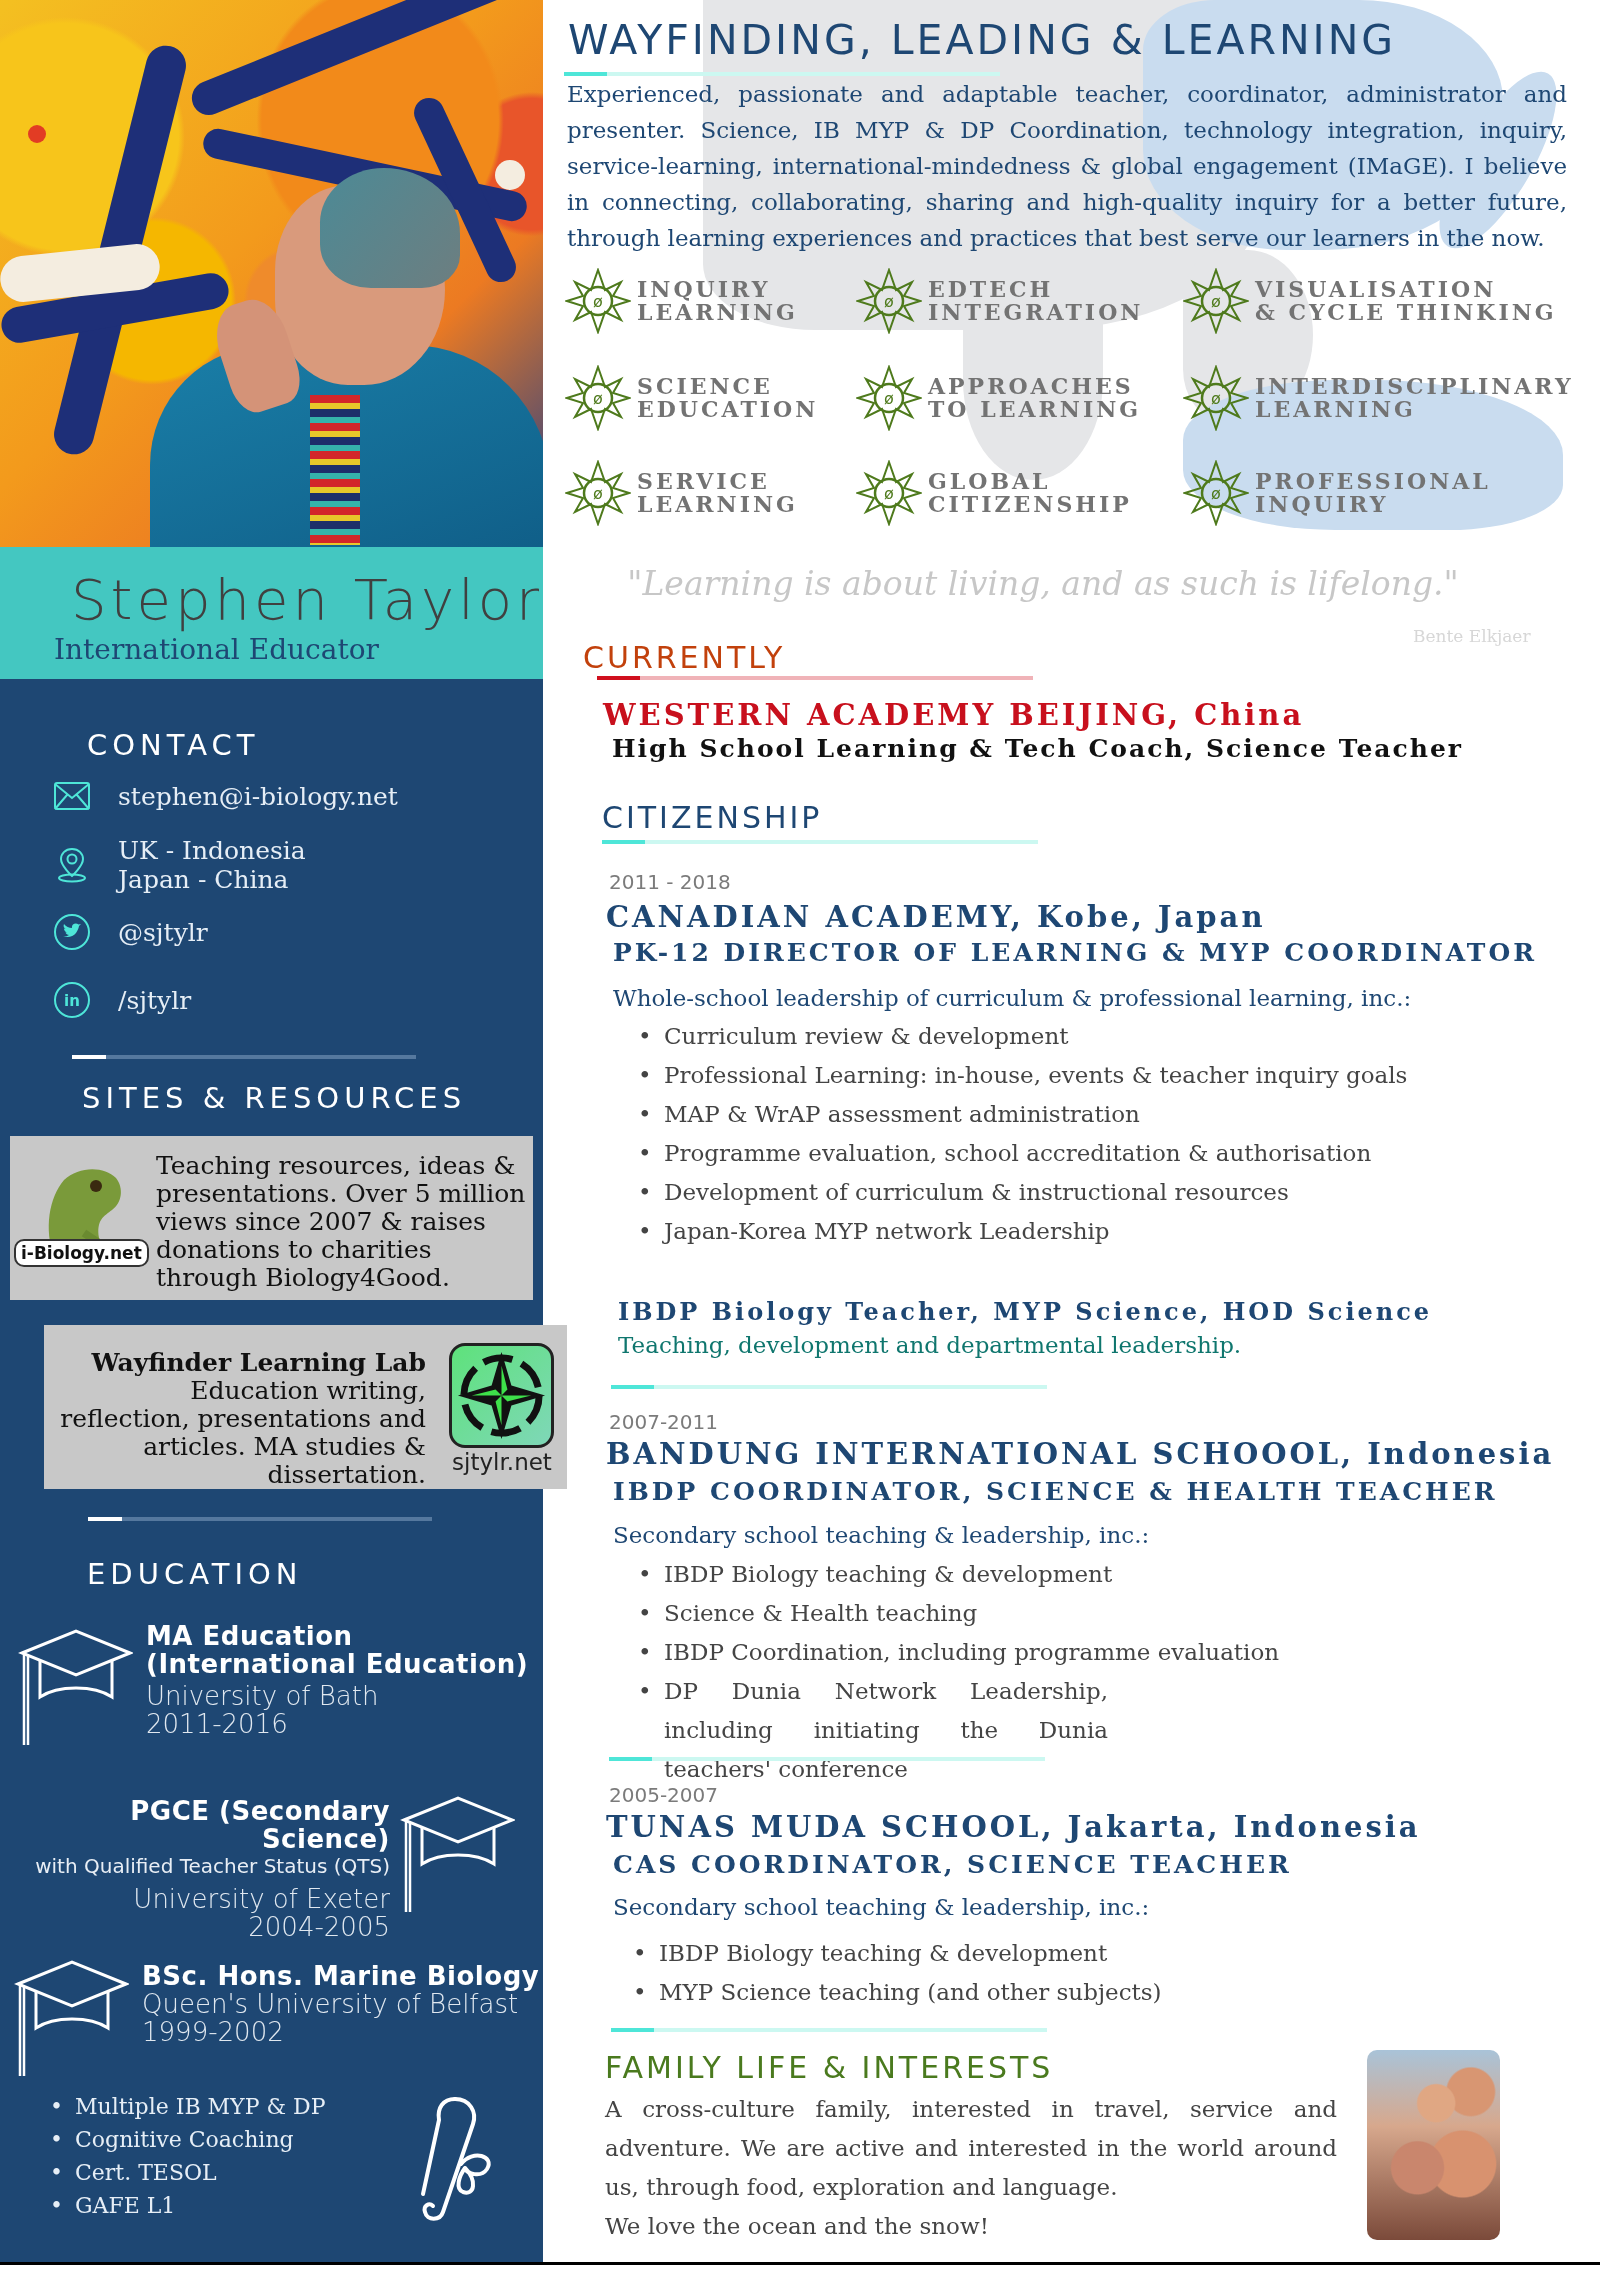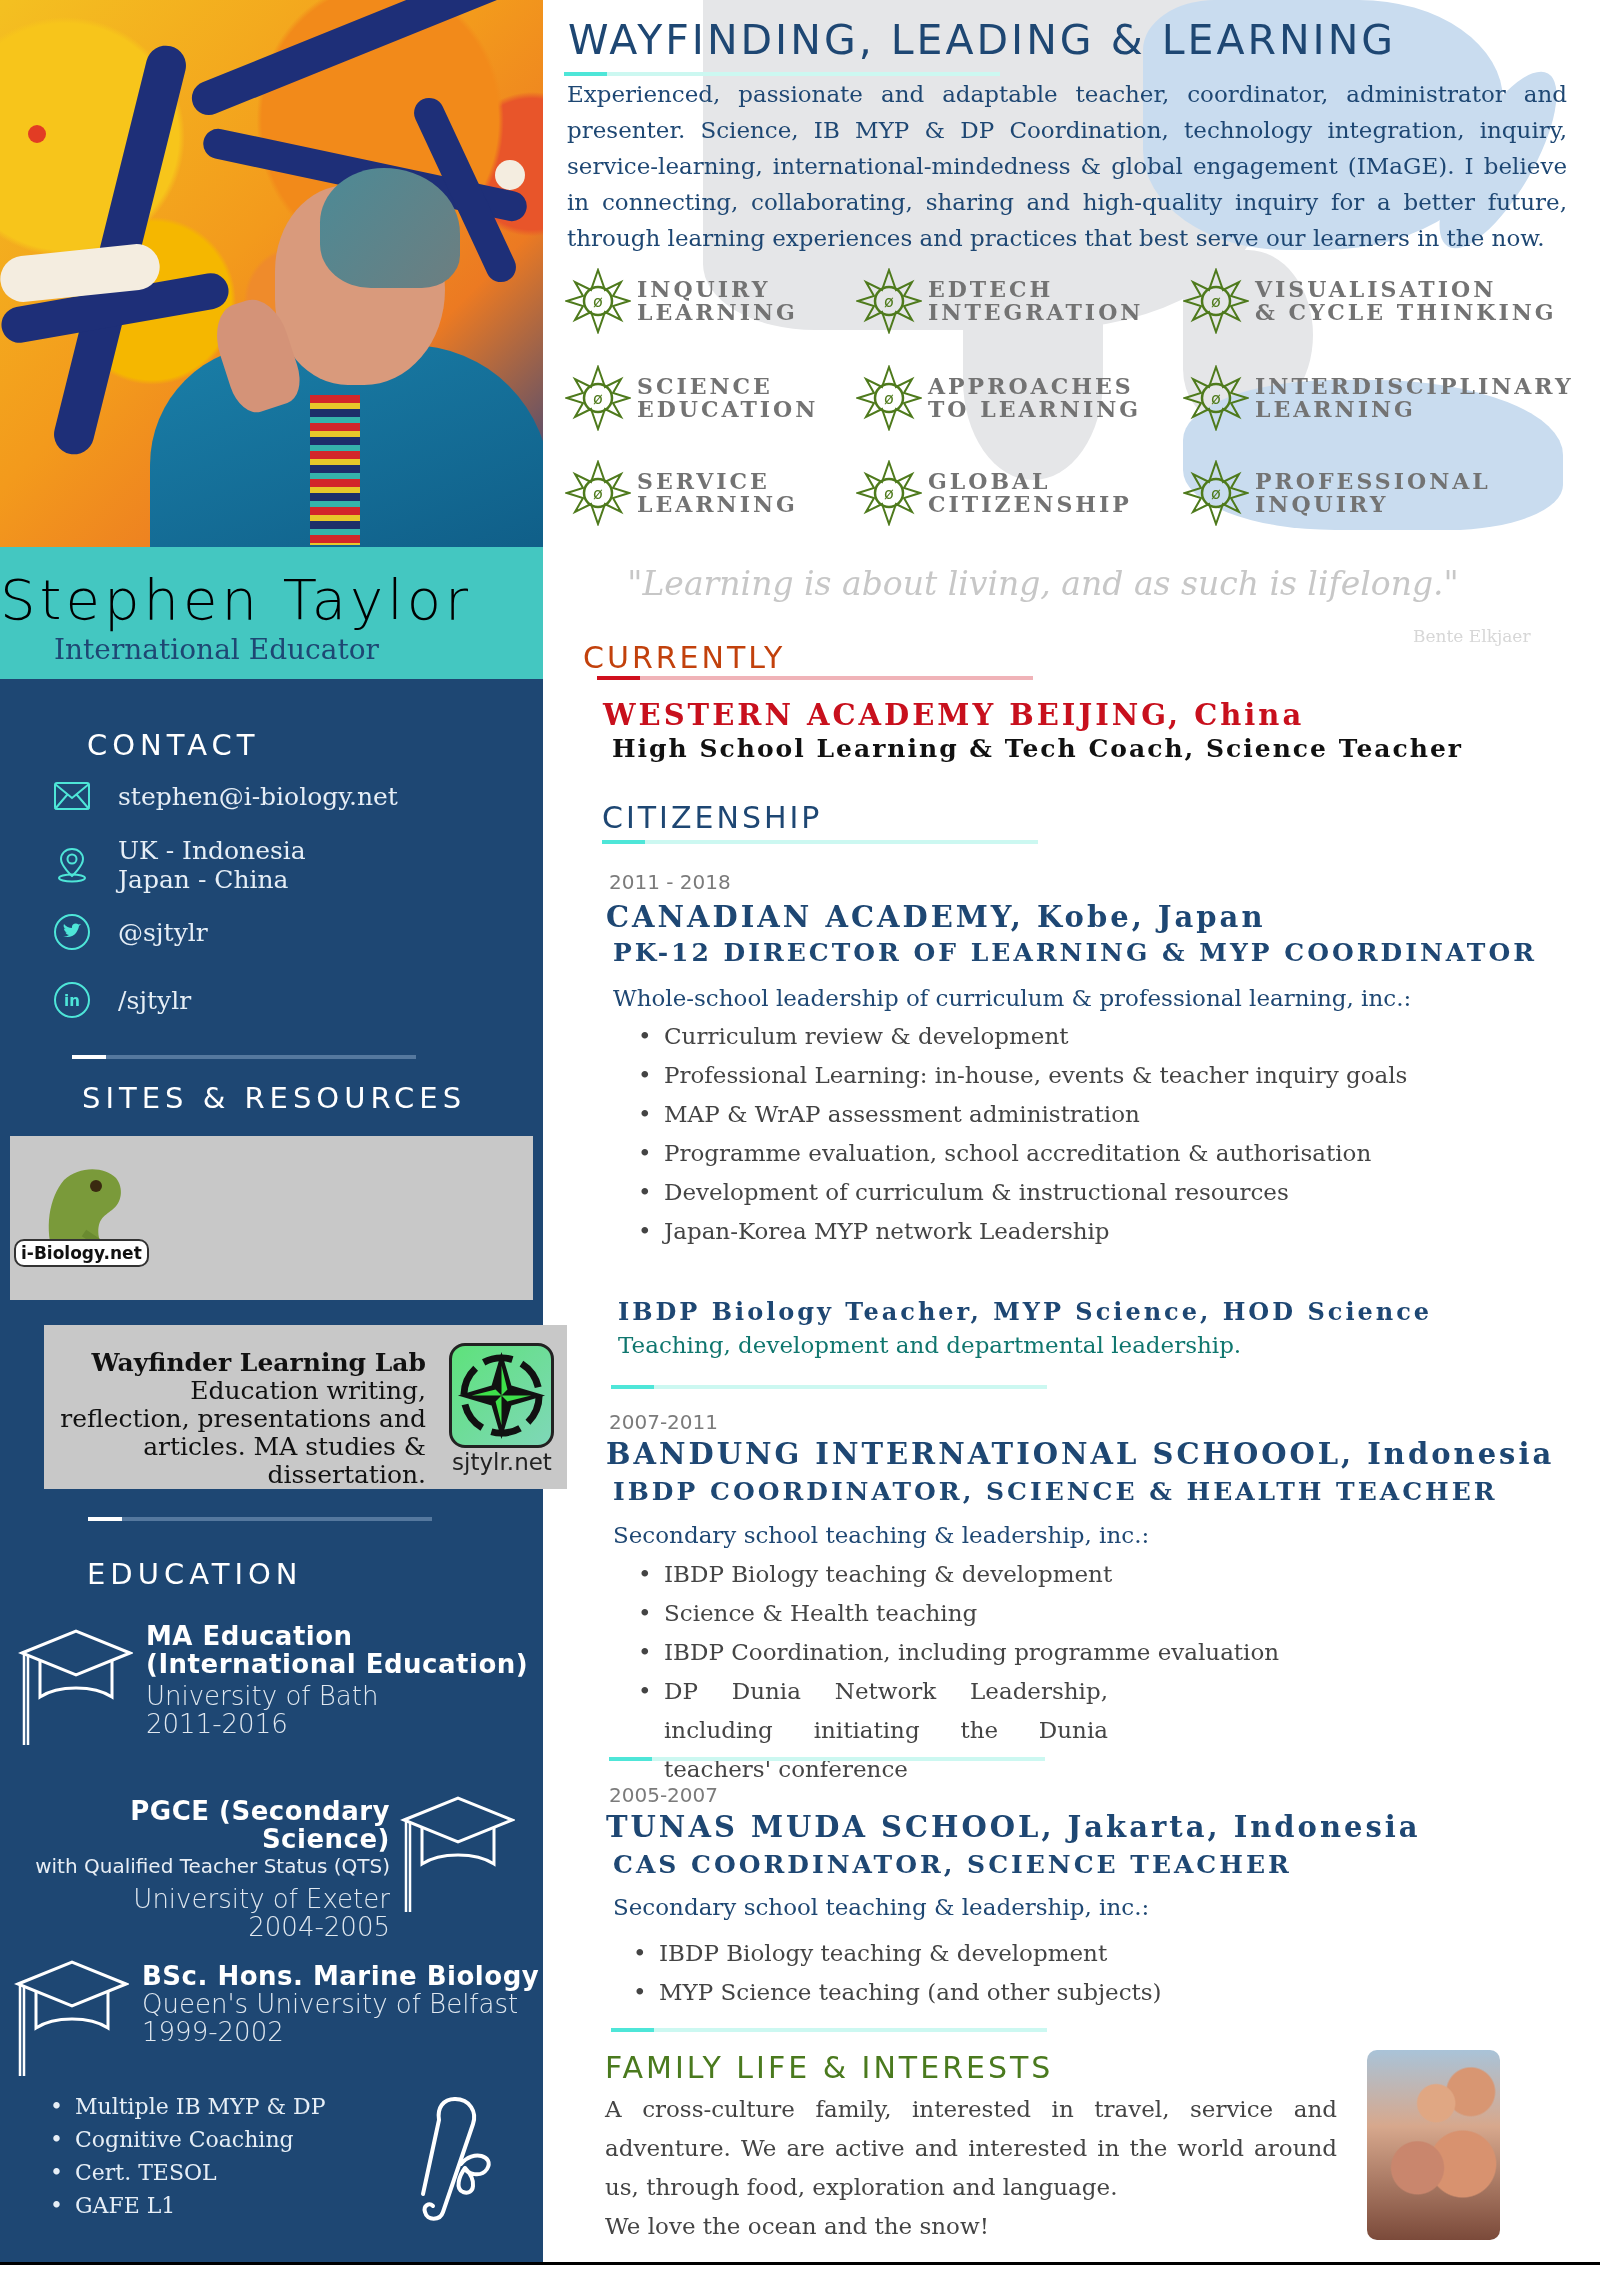--- a/index.html
+++ b/index.html
@@ -19,21 +19,21 @@
   }
   .mural-stroke { position: absolute; background: #1e2f78; border-radius: 40px; }
   .mural-white { position: absolute; background: #f4ede0; border-radius: 40px; }
   .person-body { position: absolute; left: 150px; top: 345px; width: 400px; height: 230px; background: linear-gradient(160deg,#1a7fa8,#0f5c86); border-radius: 120px 140px 0 0; }
   .person-head { position: absolute; left: 275px; top: 185px; width: 170px; height: 200px; background: #d99a7c; border-radius: 45% 55% 50% 45%; }
   .person-hair { position: absolute; left: 320px; top: 168px; width: 140px; height: 120px; background: linear-gradient(130deg,#4c8a96,#6d7e80); border-radius: 50% 60% 30% 40%; }
   .person-hand { position: absolute; left: 222px; top: 300px; width: 70px; height: 110px; background: #d49378; border-radius: 40% 40% 30% 30%; transform: rotate(-18deg); }
   .person-shirt { position: absolute; left: 310px; top: 395px; width: 50px; height: 150px; background: repeating-linear-gradient(180deg,#d2262a 0 8px,#e7c72a 8px 14px,#1d2f6a 14px 22px,#35b3ab 22px 28px); }
 
   #name-band { position: absolute; left: 0; top: 547px; width: 543px; height: 132px; background: rgba(72,210,200,0.92); }
-  #name-text { position: absolute; left: 0; top: 20px; width: 543px; text-align: left; font-family: "DejaVu Sans", sans-serif; font-weight: 300; font-size: 56px; letter-spacing: 4px; color: #000000; }
+  #name-text { position: absolute; left: 0; top: 20px; width: 543px; text-align: right; font-family: "DejaVu Sans", sans-serif; font-weight: 300; font-size: 56px; letter-spacing: 4px; color: #404040; }
   #role-text { position: absolute; left: 0; top: 86px; width: 433px; text-align: center; font-family: "DejaVu Serif", serif; font-size: 28px; color: #1e4773; }
 
   .side-heading { position: absolute; left: 87px; font-family: "DejaVu Sans", sans-serif; font-size: 29px; letter-spacing: 5px; color: #ffffff; font-weight: 400; }
   .side-divider { position: absolute; left: 72px; width: 344px; height: 4px; background: #55789e; }
   .side-divider::before { content: ""; position: absolute; left: 0; top: 0; width: 34px; height: 4px; background: #ffffff; }
 
   .contact-row { position: absolute; left: 52px; display: flex; align-items: center; gap: 26px; }
   .contact-icon { width: 40px; height: 40px; display: flex; align-items: center; justify-content: center; }
   .contact-text { font-family: "DejaVu Serif", serif; font-size: 25px; color: #e6eef6; line-height: 29px; }
 
@@ -182,20 +182,21 @@
 
   <div class="site-card card1">
     <div class="lizard">
       <svg width="120" height="110" viewBox="0 0 120 110">
         <path d="M30 100 C20 70 25 40 40 22 C55 8 80 8 92 20 C100 30 98 45 88 52 C80 58 72 62 75 80 L80 100 Z" fill="#7a9a3a"></path>
         <circle cx="72" cy="28" r="6" fill="#3a2a10"></circle>
         <path d="M60 75 L90 95 L98 100" stroke="#6a8a30" stroke-width="8" fill="none"></path>
       </svg>
     </div>
     <div class="lizard-label">i-Biology.net</div>
+    <div class="card1-text">Teaching resources, ideas &amp; presentations. Over 5 million views since 2007 &amp; raises donations to charities through Biology4Good.</div>
   </div>
 
   <div class="site-card card2">
     <div class="card2-text">
       <b style="display:block">Wayfinder Learning Lab</b>
       <span>Education writing, reflection, presentations and articles. MA studies &amp; dissertation.</span>
     </div>
     <div class="wf-logo">
       <svg width="99" height="99" viewBox="0 0 100 100">
         <circle cx="50" cy="50" r="38" fill="none" stroke="#111" stroke-width="7" stroke-dasharray="30 10"></circle>

